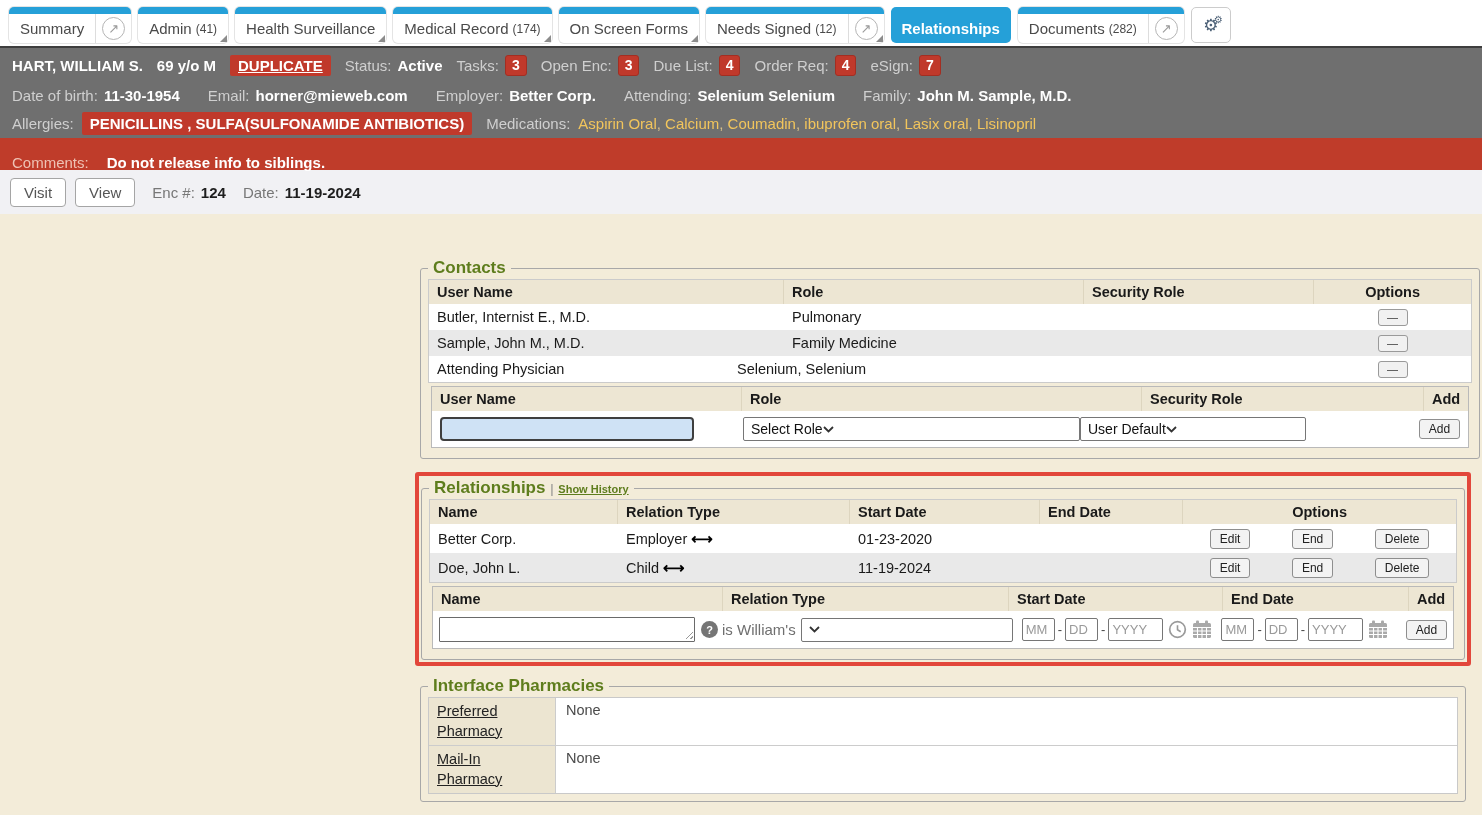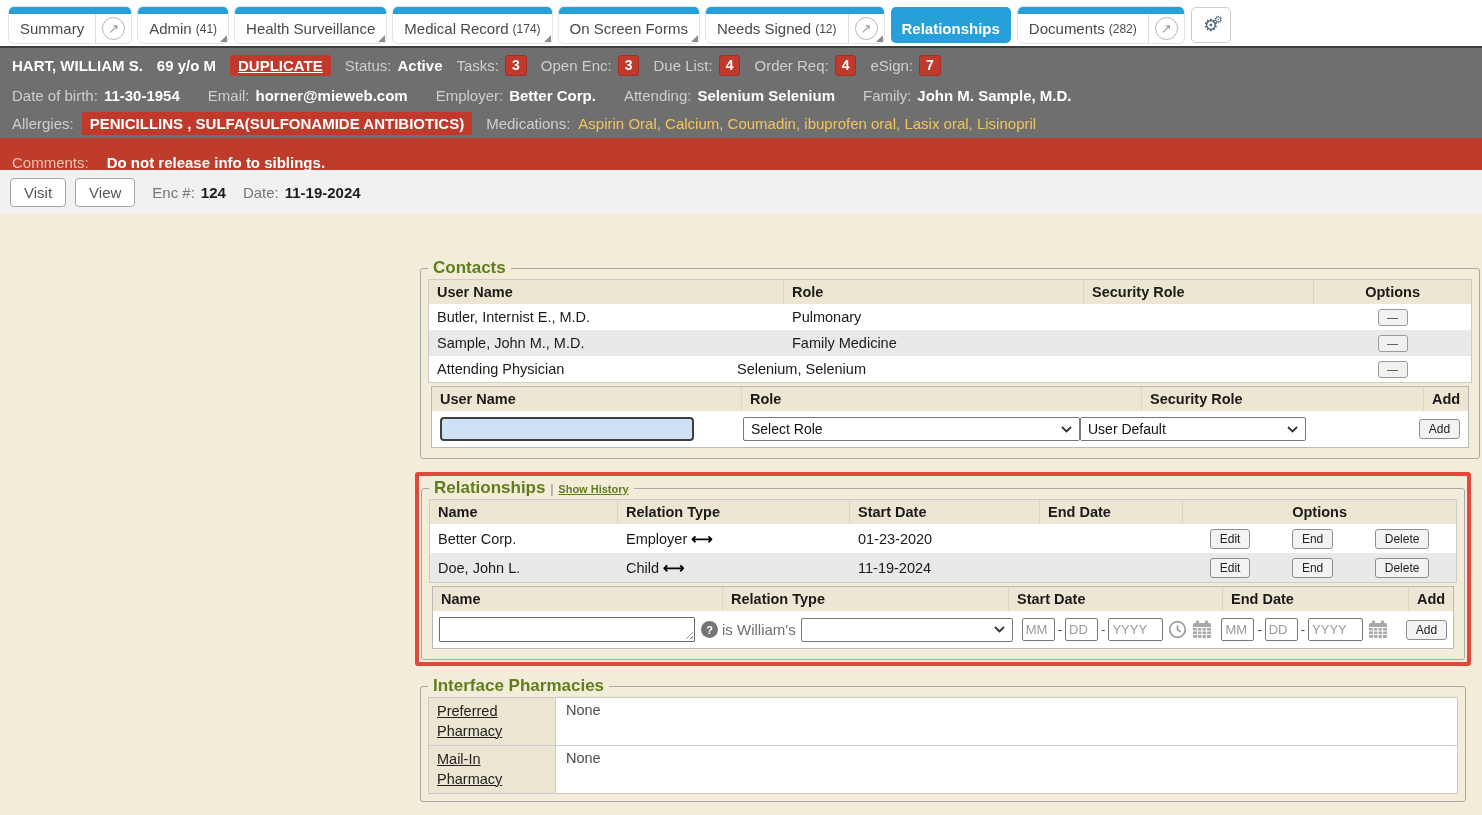--- a/index.html
+++ b/index.html
@@ -98,21 +98,21 @@
     font-size:11px; line-height:11px; color:#333; cursor:pointer; padding:0;
   }
   .add-box { border:1px solid #b9b9b9; margin:3px; background:#fff; }
   .ca1{width:310px;} .ca2{width:400px;} .ca3{width:282px;} .ca4{flex:1;}
   .add-body { display:flex; align-items:center; padding:6px 8px; }
   .input-focused {
     width:254px; height:24px; background:#cfe2f5; border:2px solid #3f3f3f; border-radius:4px;
     font-family:inherit; font-size:14px; padding:0 5px; outline:none;
   }
   .sel {
-    display:flex; align-items:center; justify-content:space-between; background:#fff;
+    display:flex; align-items:center; background:#fff;
     border:1px solid #767676; border-radius:2px; height:24px; padding:0 7px;
     font-size:14px; color:#111; cursor:pointer;
   }
   .sel-role { width:337px; margin-left:49px; }
   .sel-sec { width:226px; }
   .btn-sm {
     background:#f3f3f3; border:1px solid #8e8e8e; border-radius:3px; font-size:12px;
     padding:2px 9px; color:#222; cursor:pointer; font-family:inherit;
   }
   .add-btn-right { margin-left:auto; }

